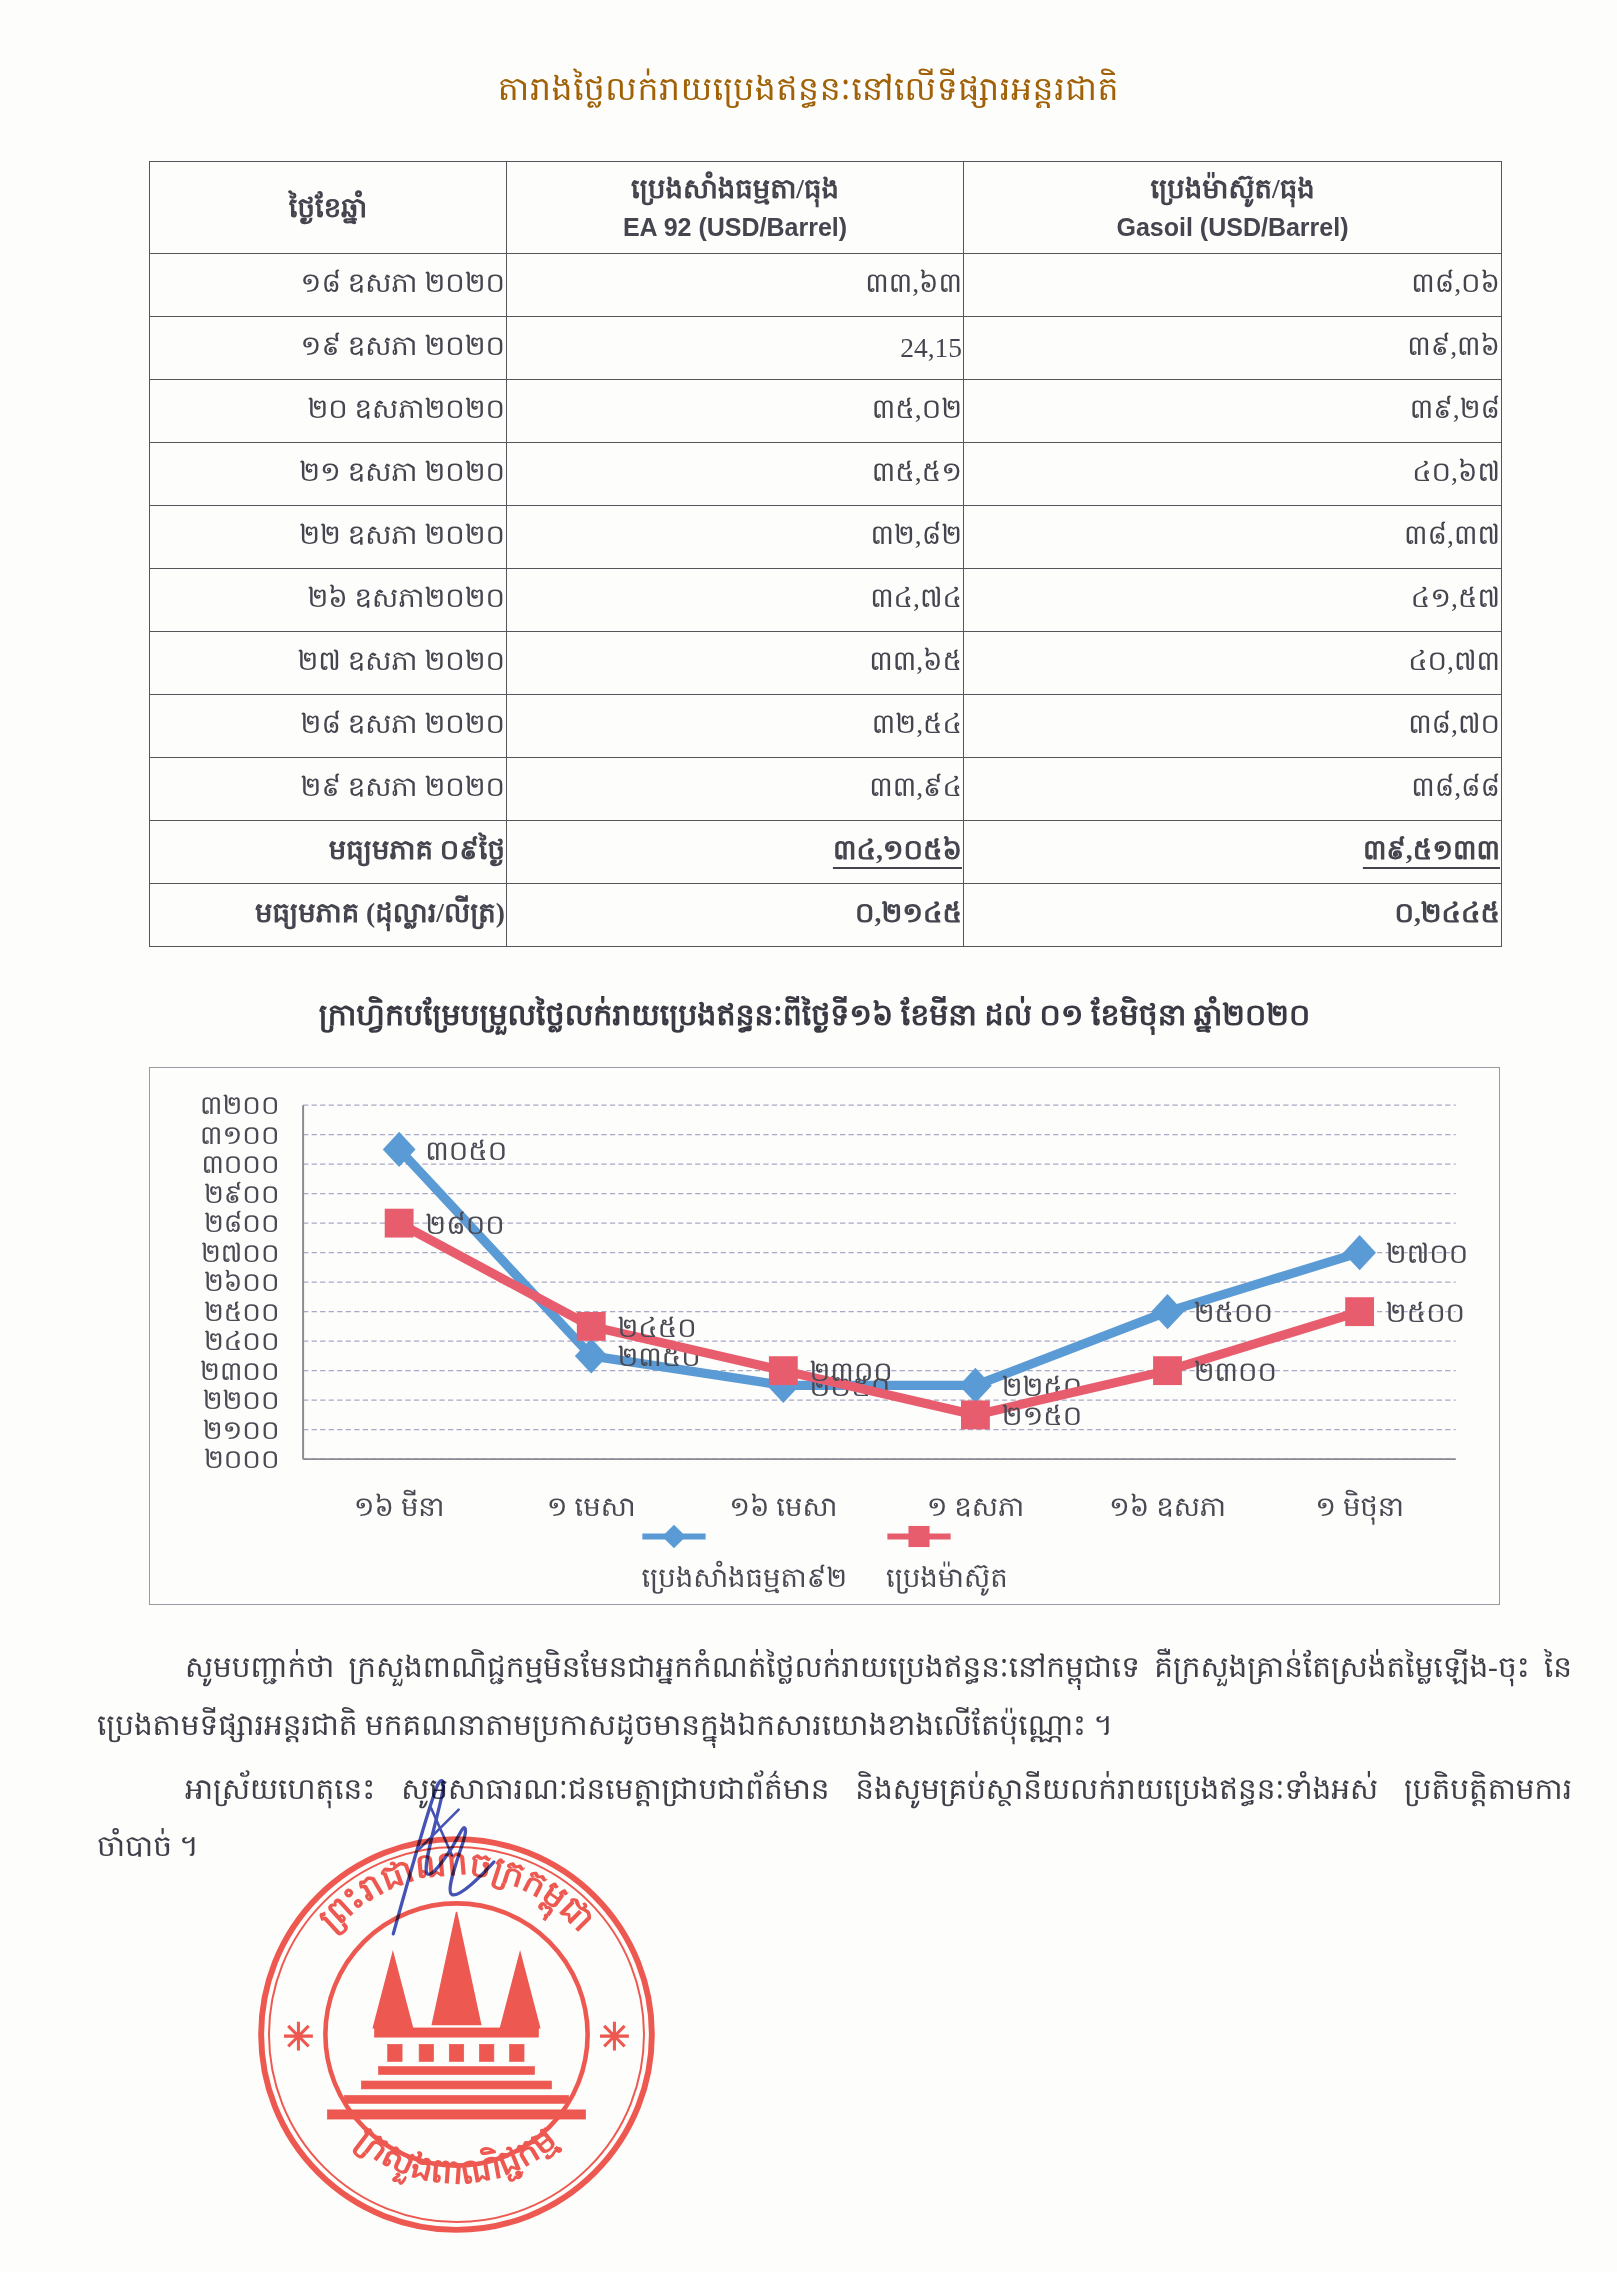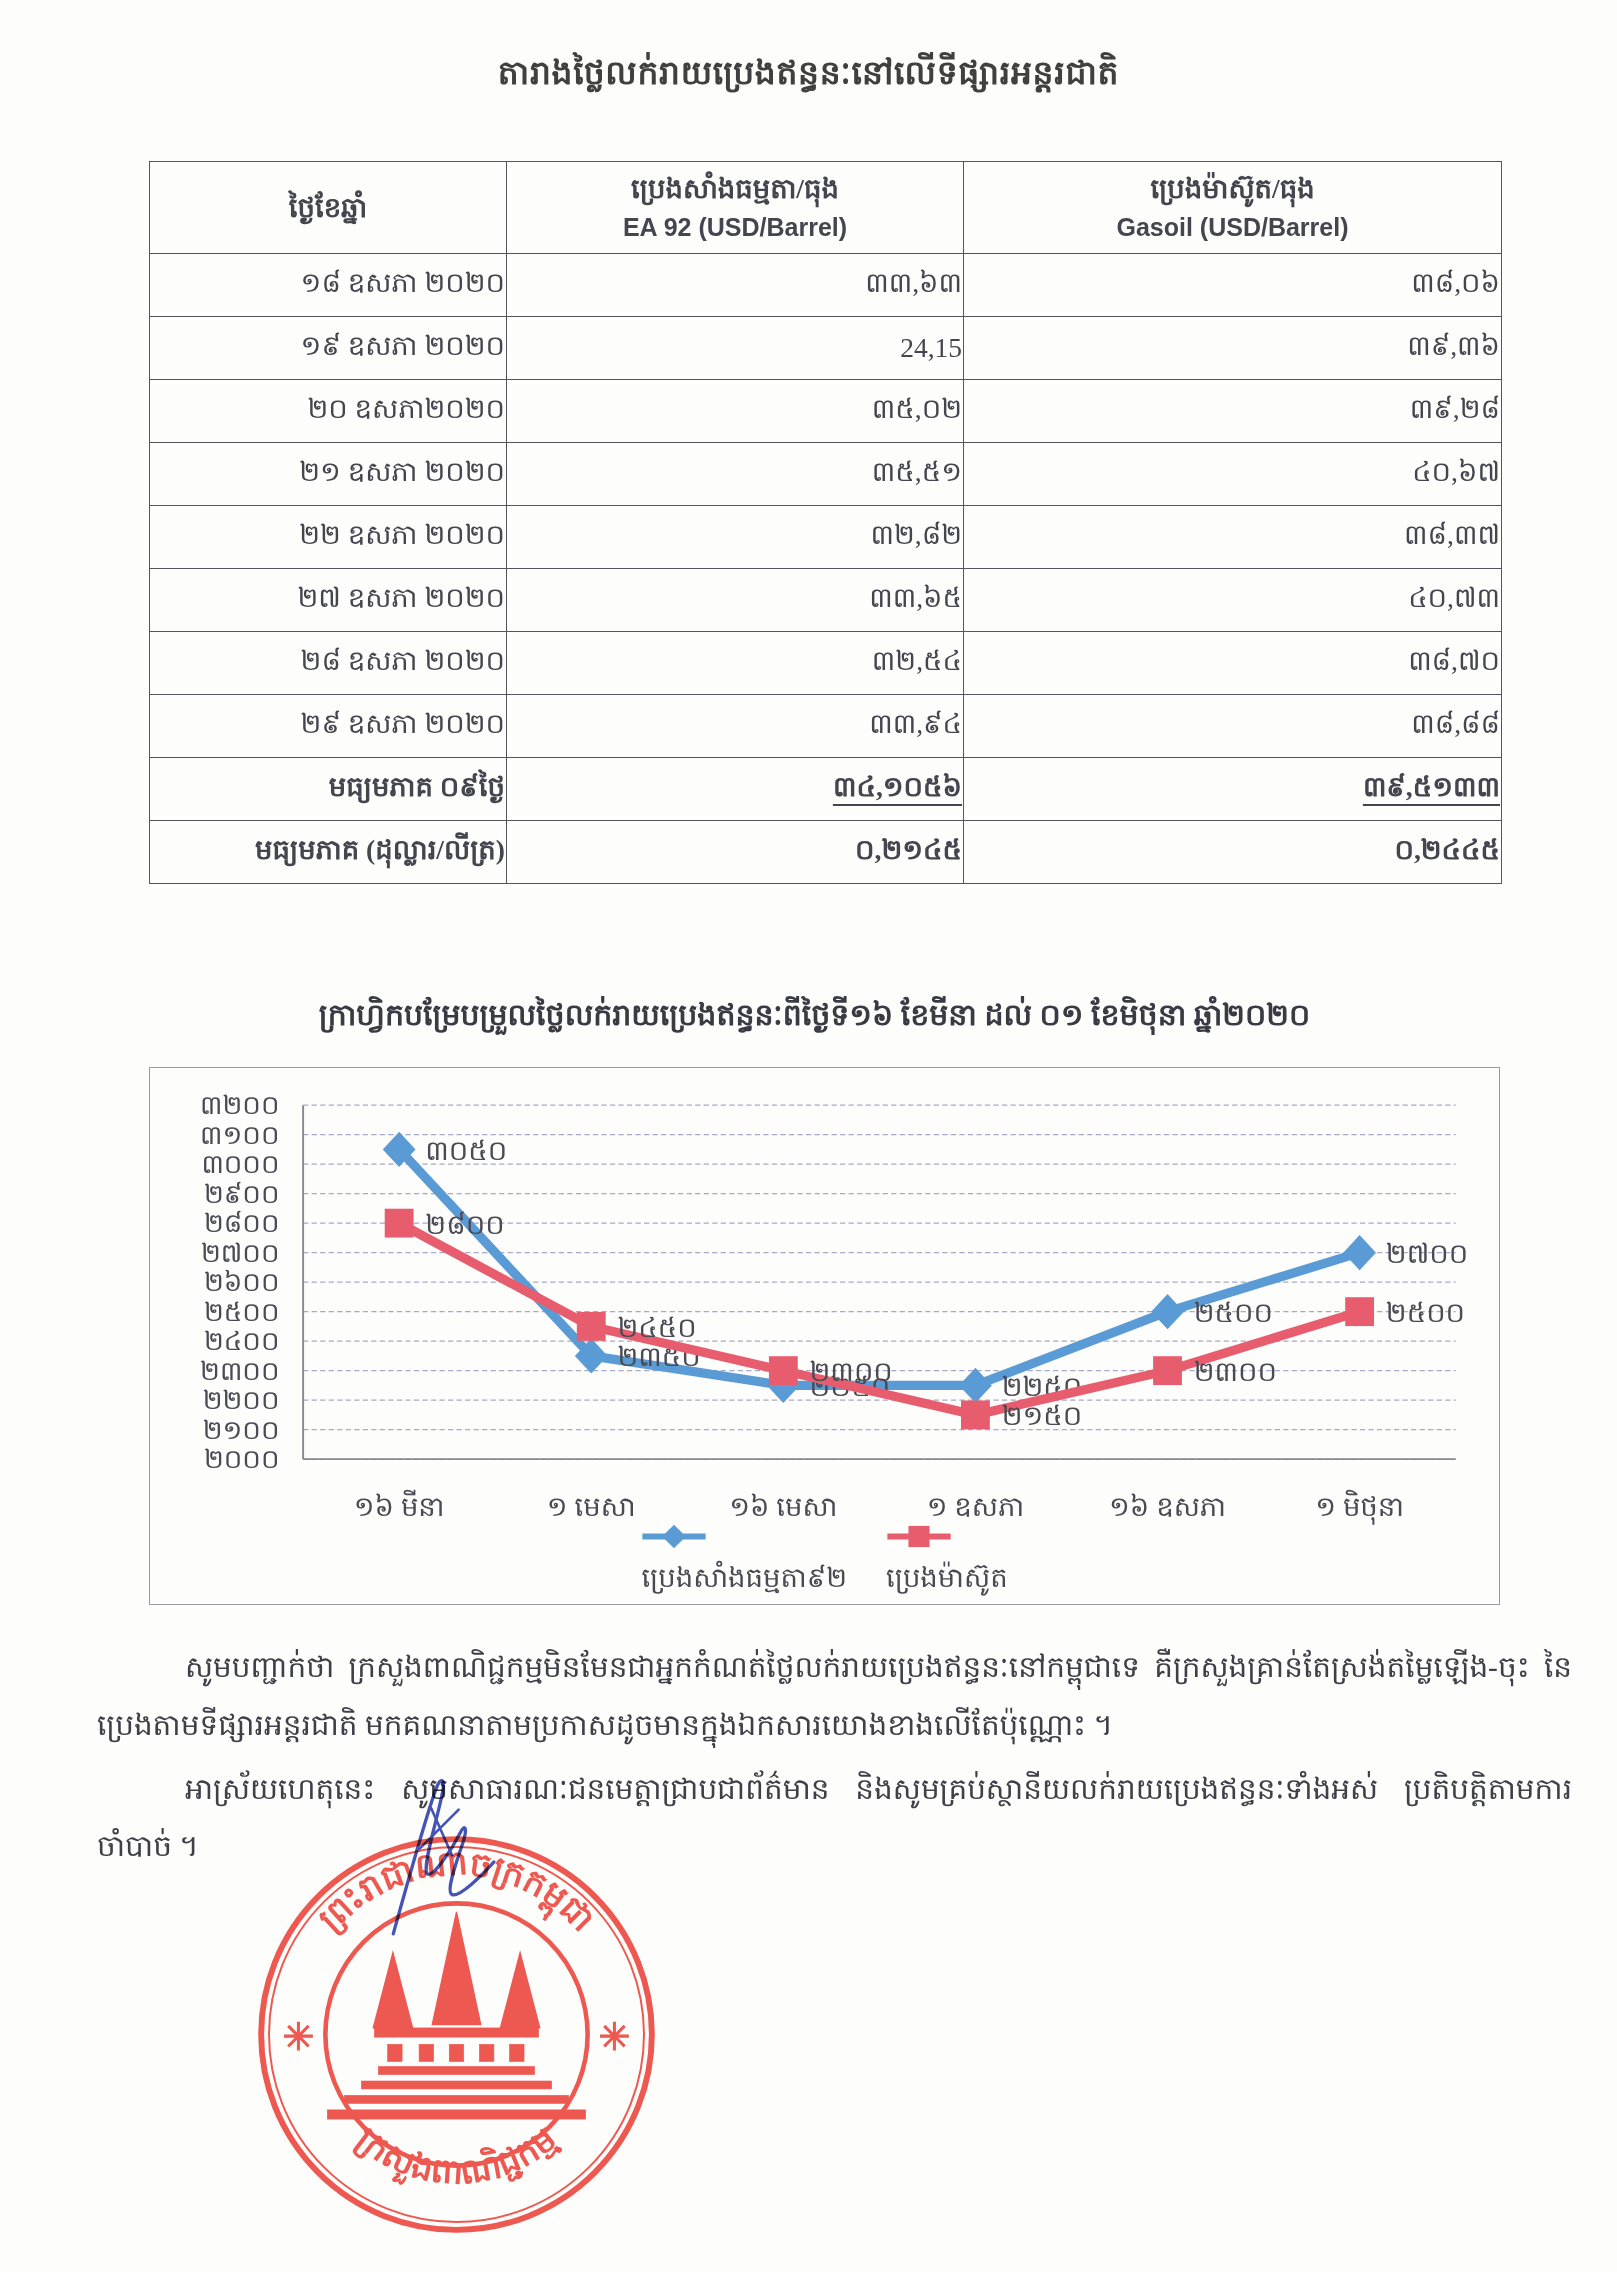--- a/index.html
+++ b/index.html
@@ -6,25 +6,25 @@
   .page{
     position:relative;
     width:1617px;height:2273px;
     margin:0 auto;
     background:#fdfdfb;
     font-family:"Liberation Serif","DejaVu Serif",serif;
     color:#3d3d47;
     overflow:hidden;
   }
   .doc-title{
-    padding-top:52px;
+    padding-top:68px;
     text-align:center;
     font-size:33px;
-    font-weight:bold;
-    color:#404040;
+    font-weight:normal;
+    color:#a16207;
     letter-spacing:0.7px;
   }
   
   table.price-table{
     position:absolute;left:149px;top:161px;
     width:1352px;
     border-collapse:collapse;
     table-layout:fixed;
   }
   table.price-table col.c1{width:357px;}
@@ -136,20 +136,25 @@
       </tr>
       <tr>
         <td class="date-cell">២១ ឧសភា ២០២០</td>
         <td class="val-cell">៣៥,៥១</td>
         <td class="val-cell">៤០,៦៧</td>
       </tr>
       <tr>
         <td class="date-cell">២២ ឧសភា ២០២០</td>
         <td class="val-cell">៣២,៨២</td>
         <td class="val-cell">៣៨,៣៧</td>
+      </tr>
+      <tr>
+        <td class="date-cell">២៦ ឧសភា២០២០</td>
+        <td class="val-cell">៣៤,៧៤</td>
+        <td class="val-cell">៤១,៥៧</td>
       </tr>
       <tr>
         <td class="date-cell">២៧ ឧសភា ២០២០</td>
         <td class="val-cell">៣៣,៦៥</td>
         <td class="val-cell">៤០,៧៣</td>
       </tr>
       <tr>
         <td class="date-cell">២៨ ឧសភា ២០២០</td>
         <td class="val-cell">៣២,៥៤</td>
         <td class="val-cell">៣៨,៧០</td>

